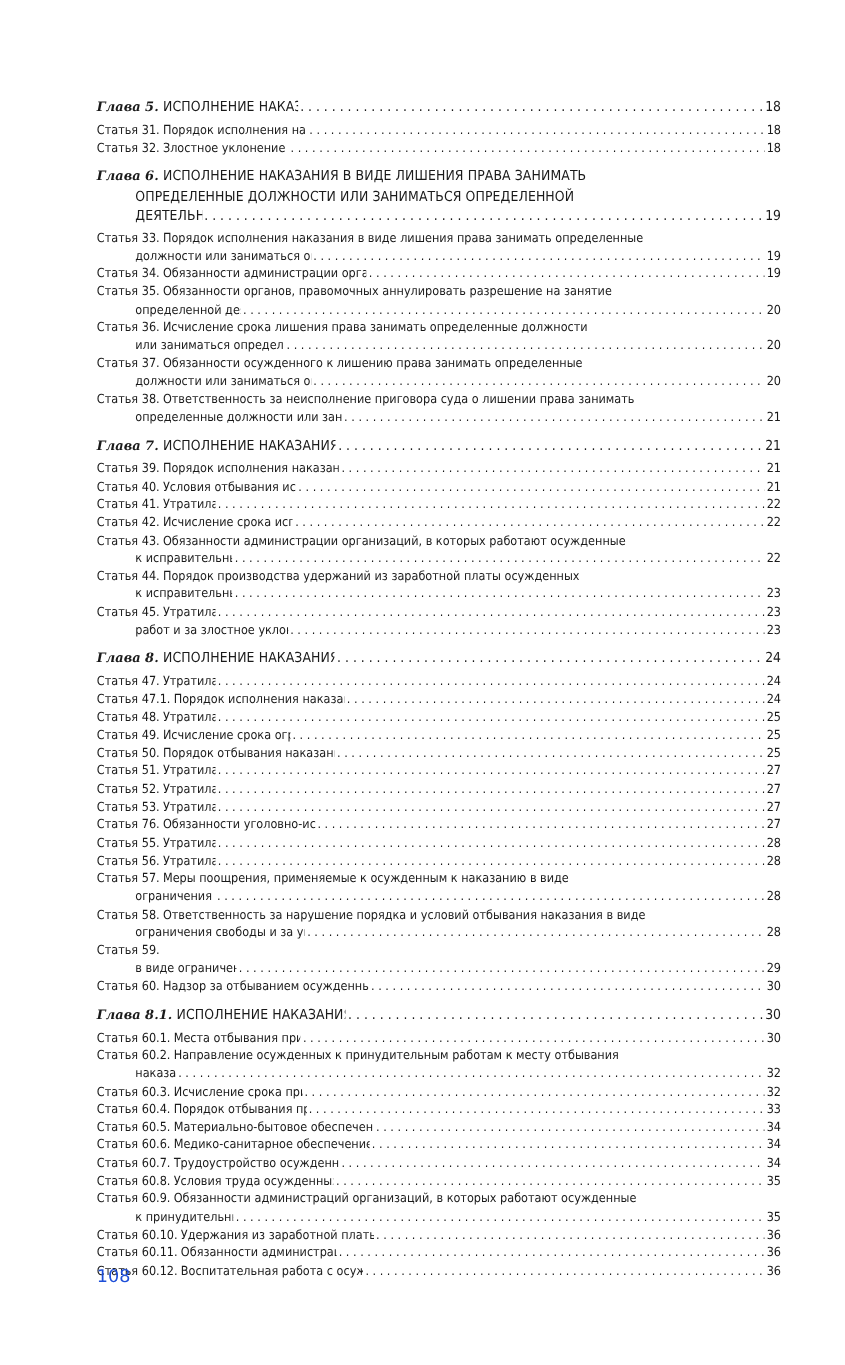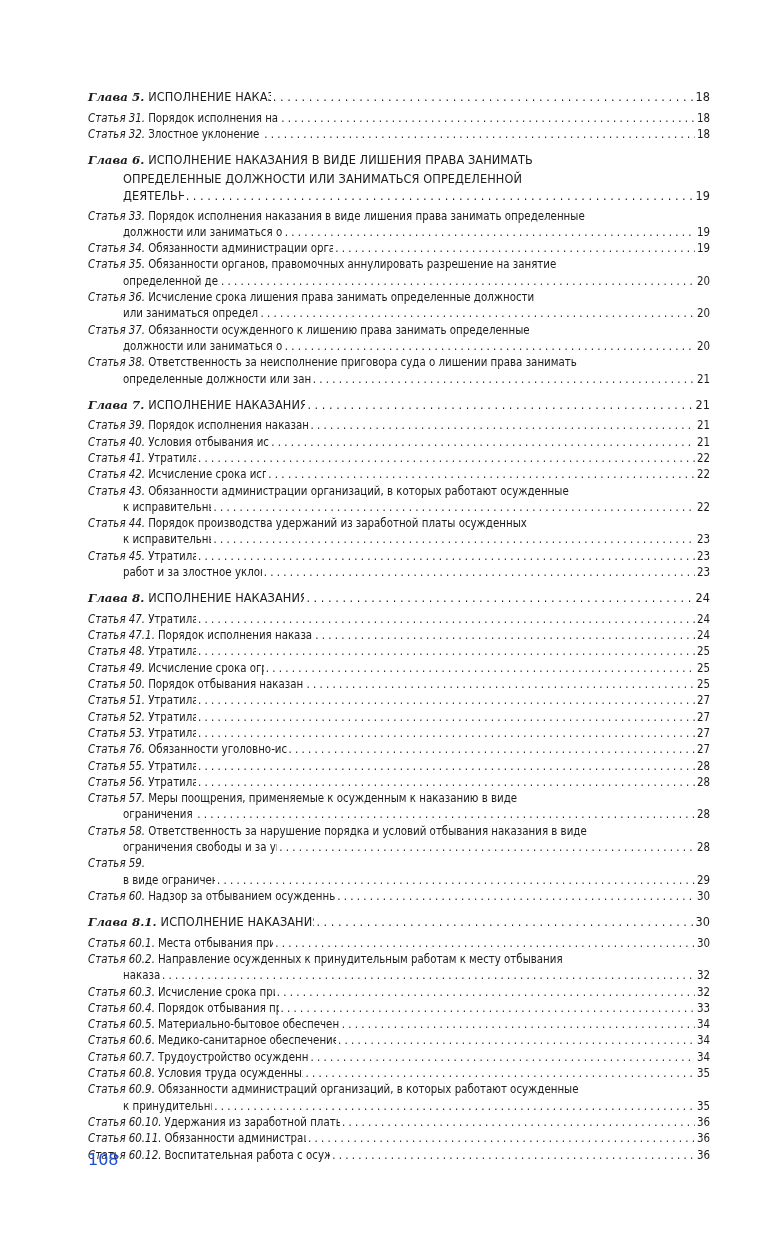--- a/index.html
+++ b/index.html
@@ -8,21 +8,21 @@
     position: absolute; left: 88px; top: 88px; width: 622px;
     font-family: "DejaVu Sans Condensed", "Liberation Sans Narrow", "Liberation Sans", sans-serif;
     color: #1a1a1a; font-size: 11.4px; line-height: 16.3px;
   }
   .chapter { margin-top: 9px; font-size: 12.6px; line-height: 17.5px; margin-bottom: 3px; }
   .chapter:first-child { margin-top: 0; }
   .entry { position: relative; }
   .line { display: flex; align-items: baseline; white-space: nowrap; }
   .line.cont { padding-left: 35px; }
   .lbl-ch { font-weight: bold; font-style: italic; font-family: "DejaVu Serif", serif; font-size: 11.8px; margin-right: 4px; }
-  .lbl-art { font-style: italic; margin-right: 3px; }
+  .lbl-art { margin-right: 3px; }
   .txt { flex: 0 1 auto; overflow: hidden; text-overflow: clip; }
   .chapter .txt { text-transform: none; letter-spacing: 0.1px; }
   .dots { flex: 1 1 auto; overflow: hidden; white-space: nowrap; margin: 0 2px; letter-spacing: 2.6px; min-width: 8px; }
   .dots::before { content: ". . . . . . . . . . . . . . . . . . . . . . . . . . . . . . . . . . . . . . . . . . . . . . . . . . . . . . . . . . . . . . . . . . . . . . . . . . . . . . . . . . . . . . . . . . . . . . . . . . . . . . . . . . . . . . . . . . . . . . . . . . . . . ."; letter-spacing: 0; }
   .pg { flex: 0 0 auto; text-align: right; }
   .page-number {
     position: absolute; left: 88px; top: 1150px;
     font-family: "DejaVu Sans", sans-serif; font-size: 16px; color: #1d4ed8;
   }
 </style>

